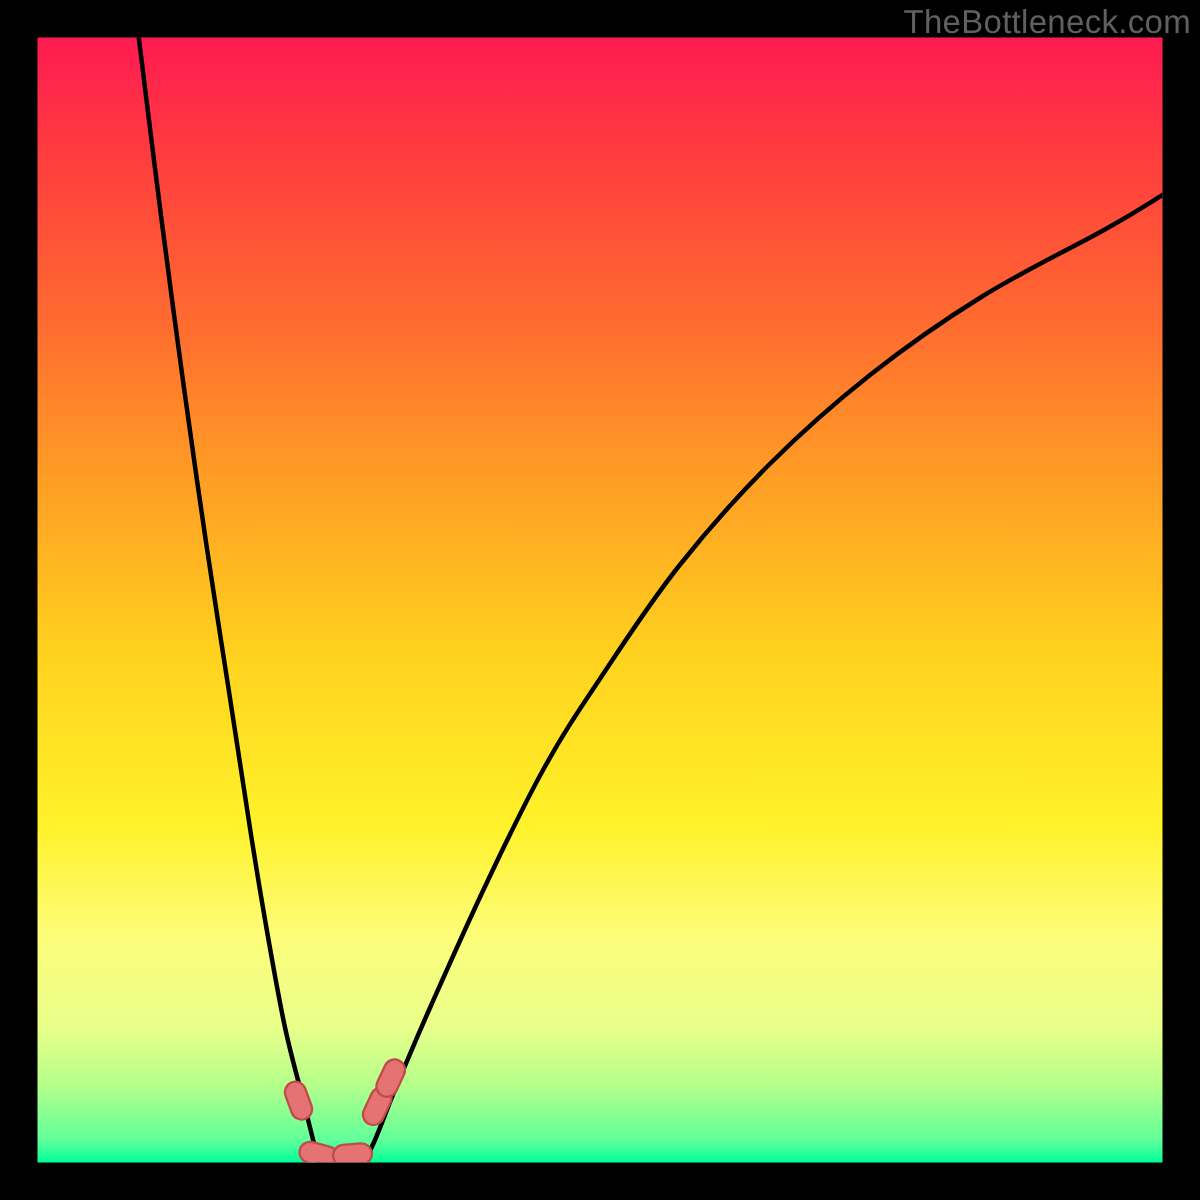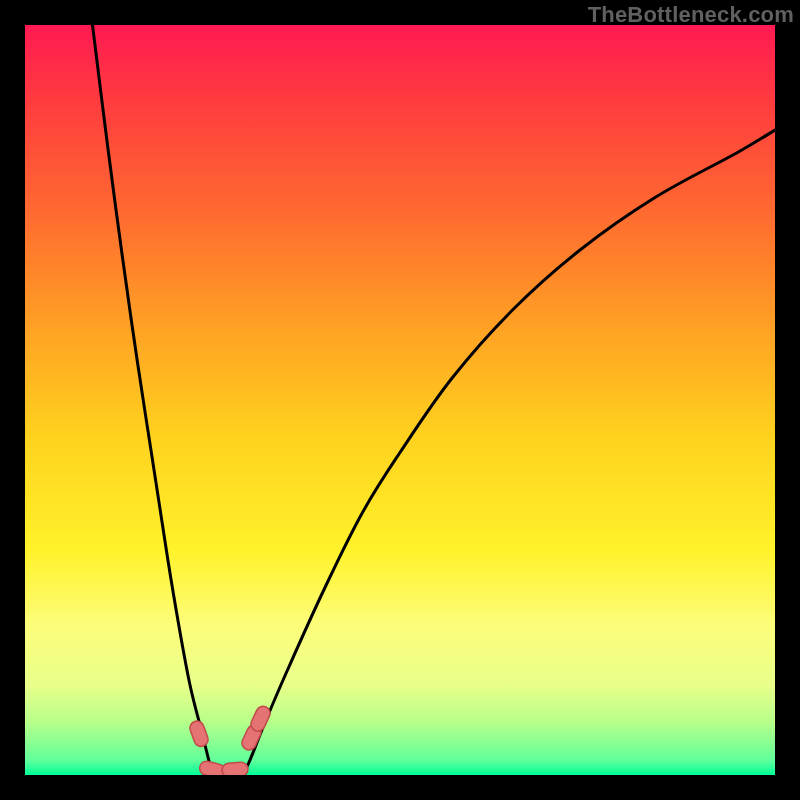--- a/index.html
+++ b/index.html
@@ -43,21 +43,21 @@
     width: 750px;
     height: 750px;
     display: block;
   }
   .watermark {
     position: absolute;
     top: 2px;
     right: 6px;
     color: #606060;
     font-size: 22px;
-    font-weight: 700;
+    font-weight: 400;
     letter-spacing: 0.2px;
     user-select: none;
   }
   .marker {
     fill: #e57373;
     stroke: #c14a4a;
     stroke-width: 1.5;
   }
 </style>
 </head>

